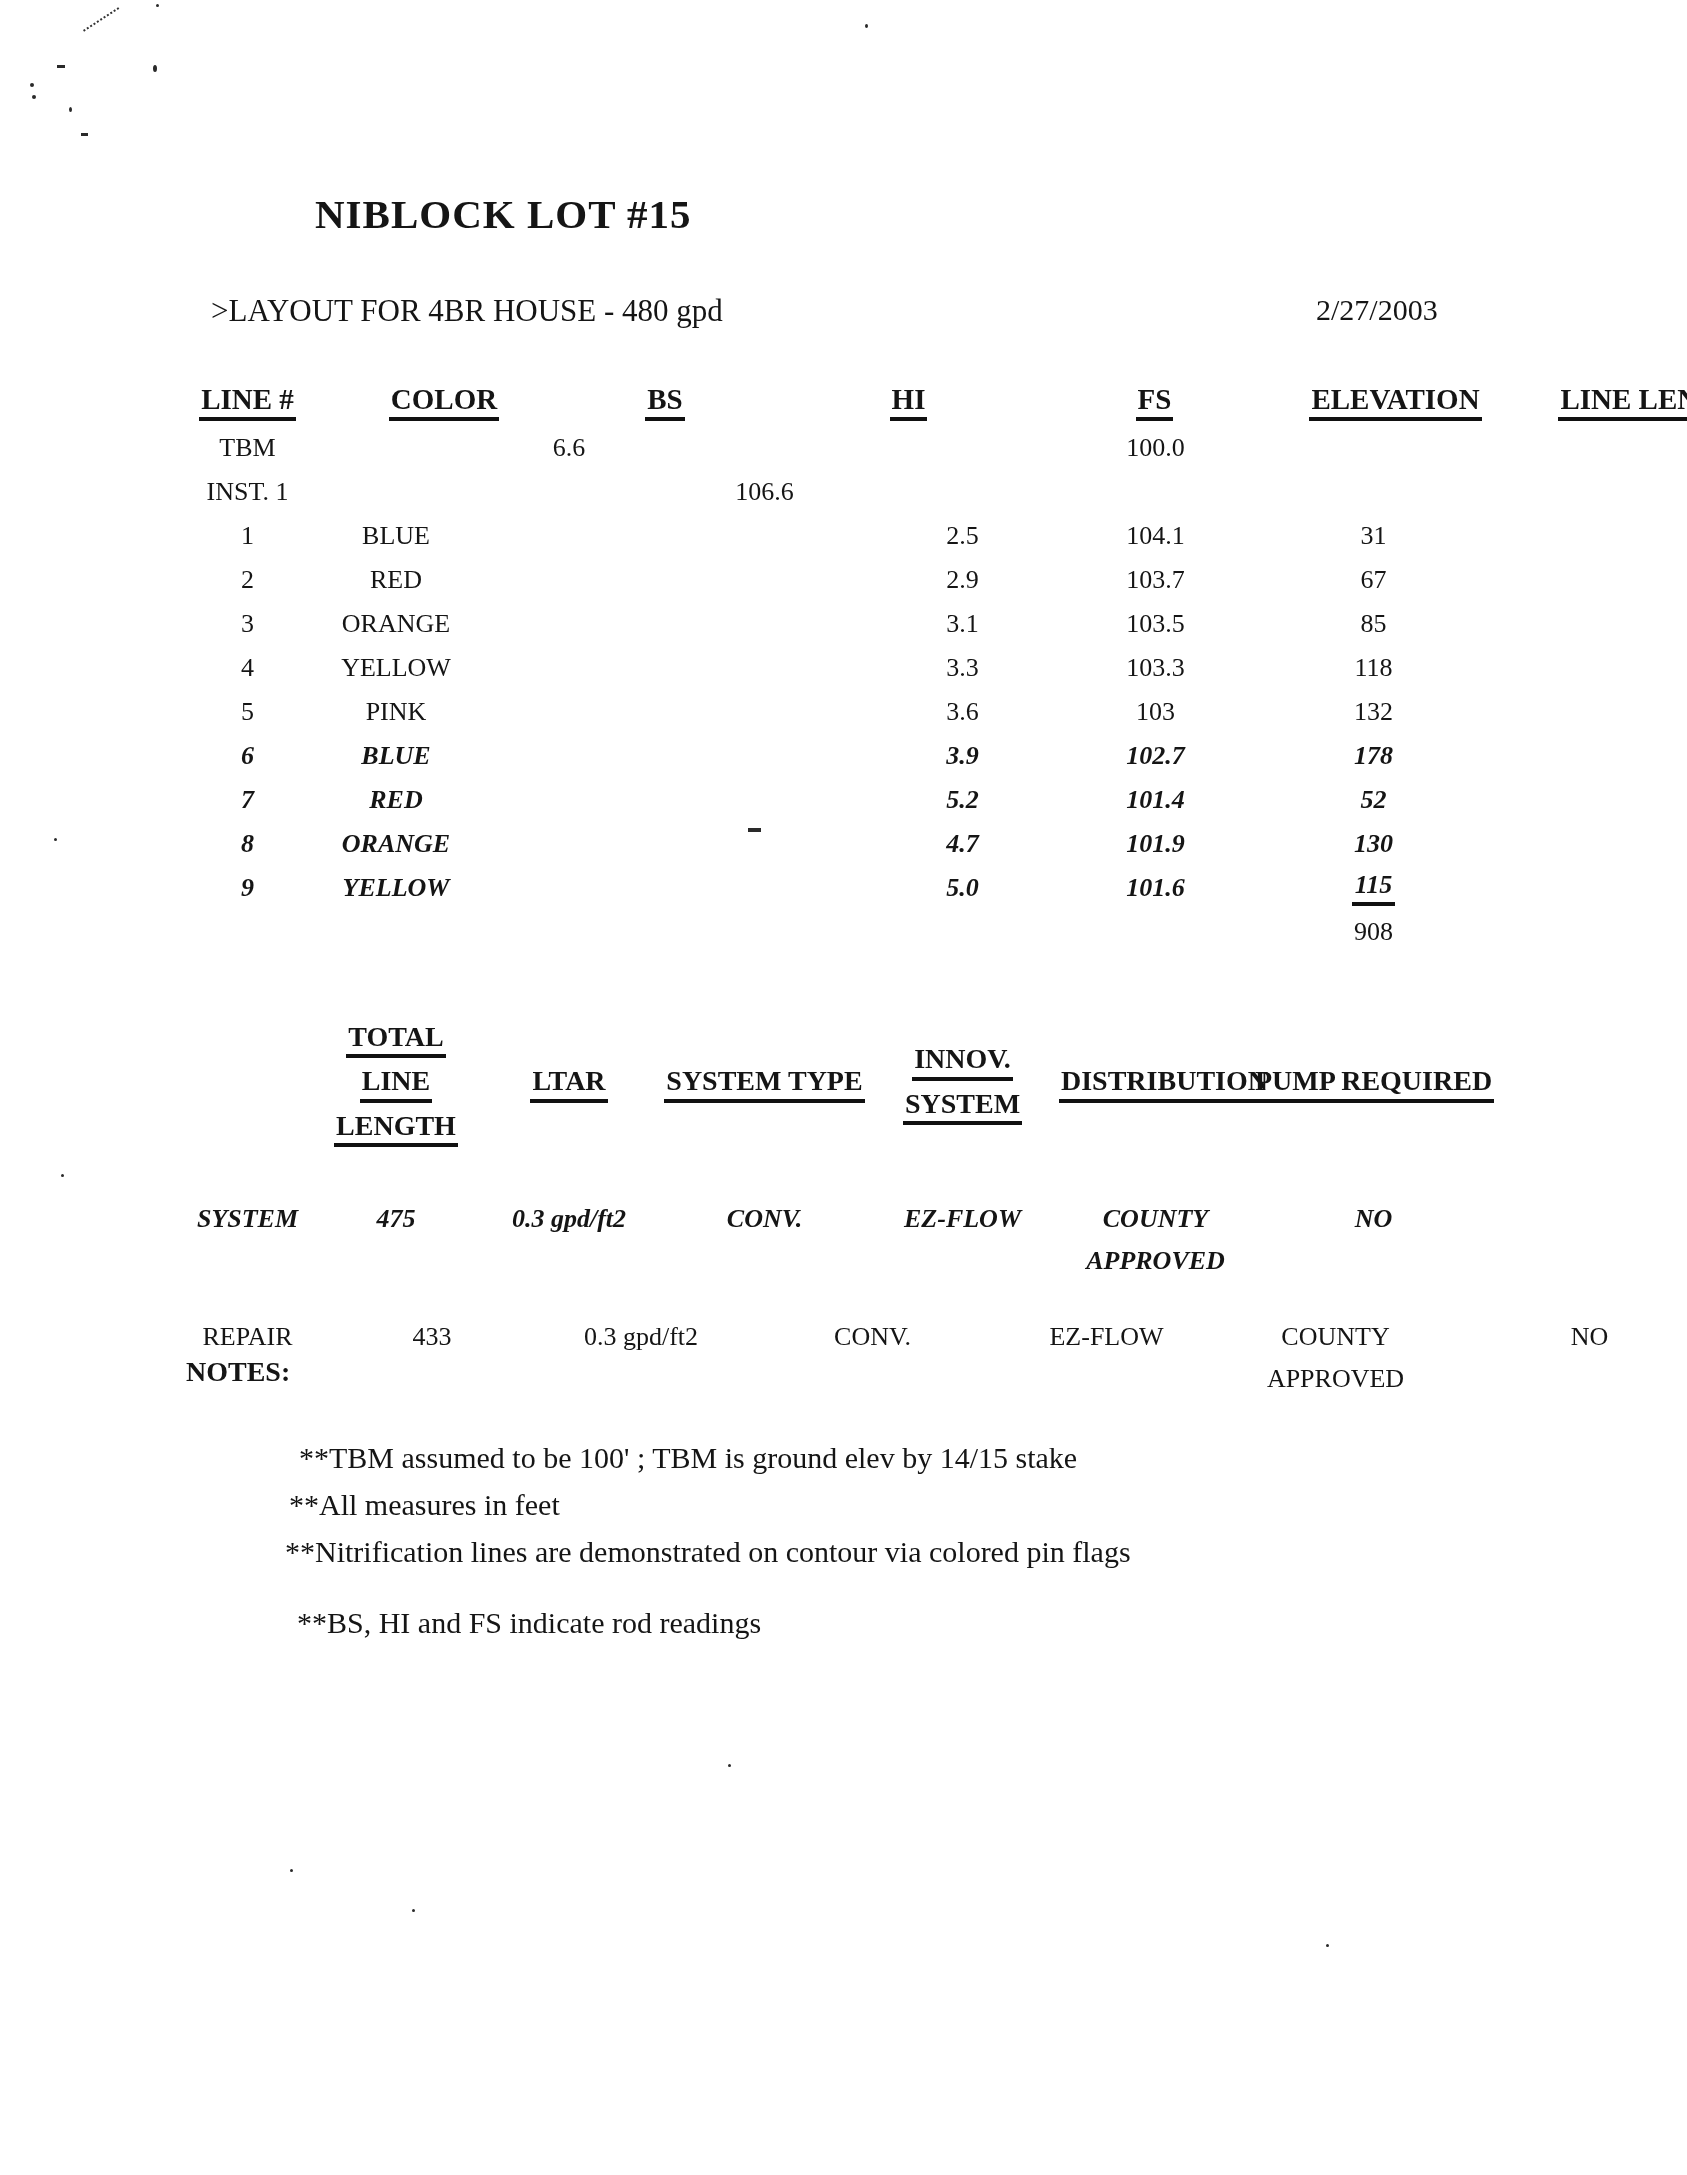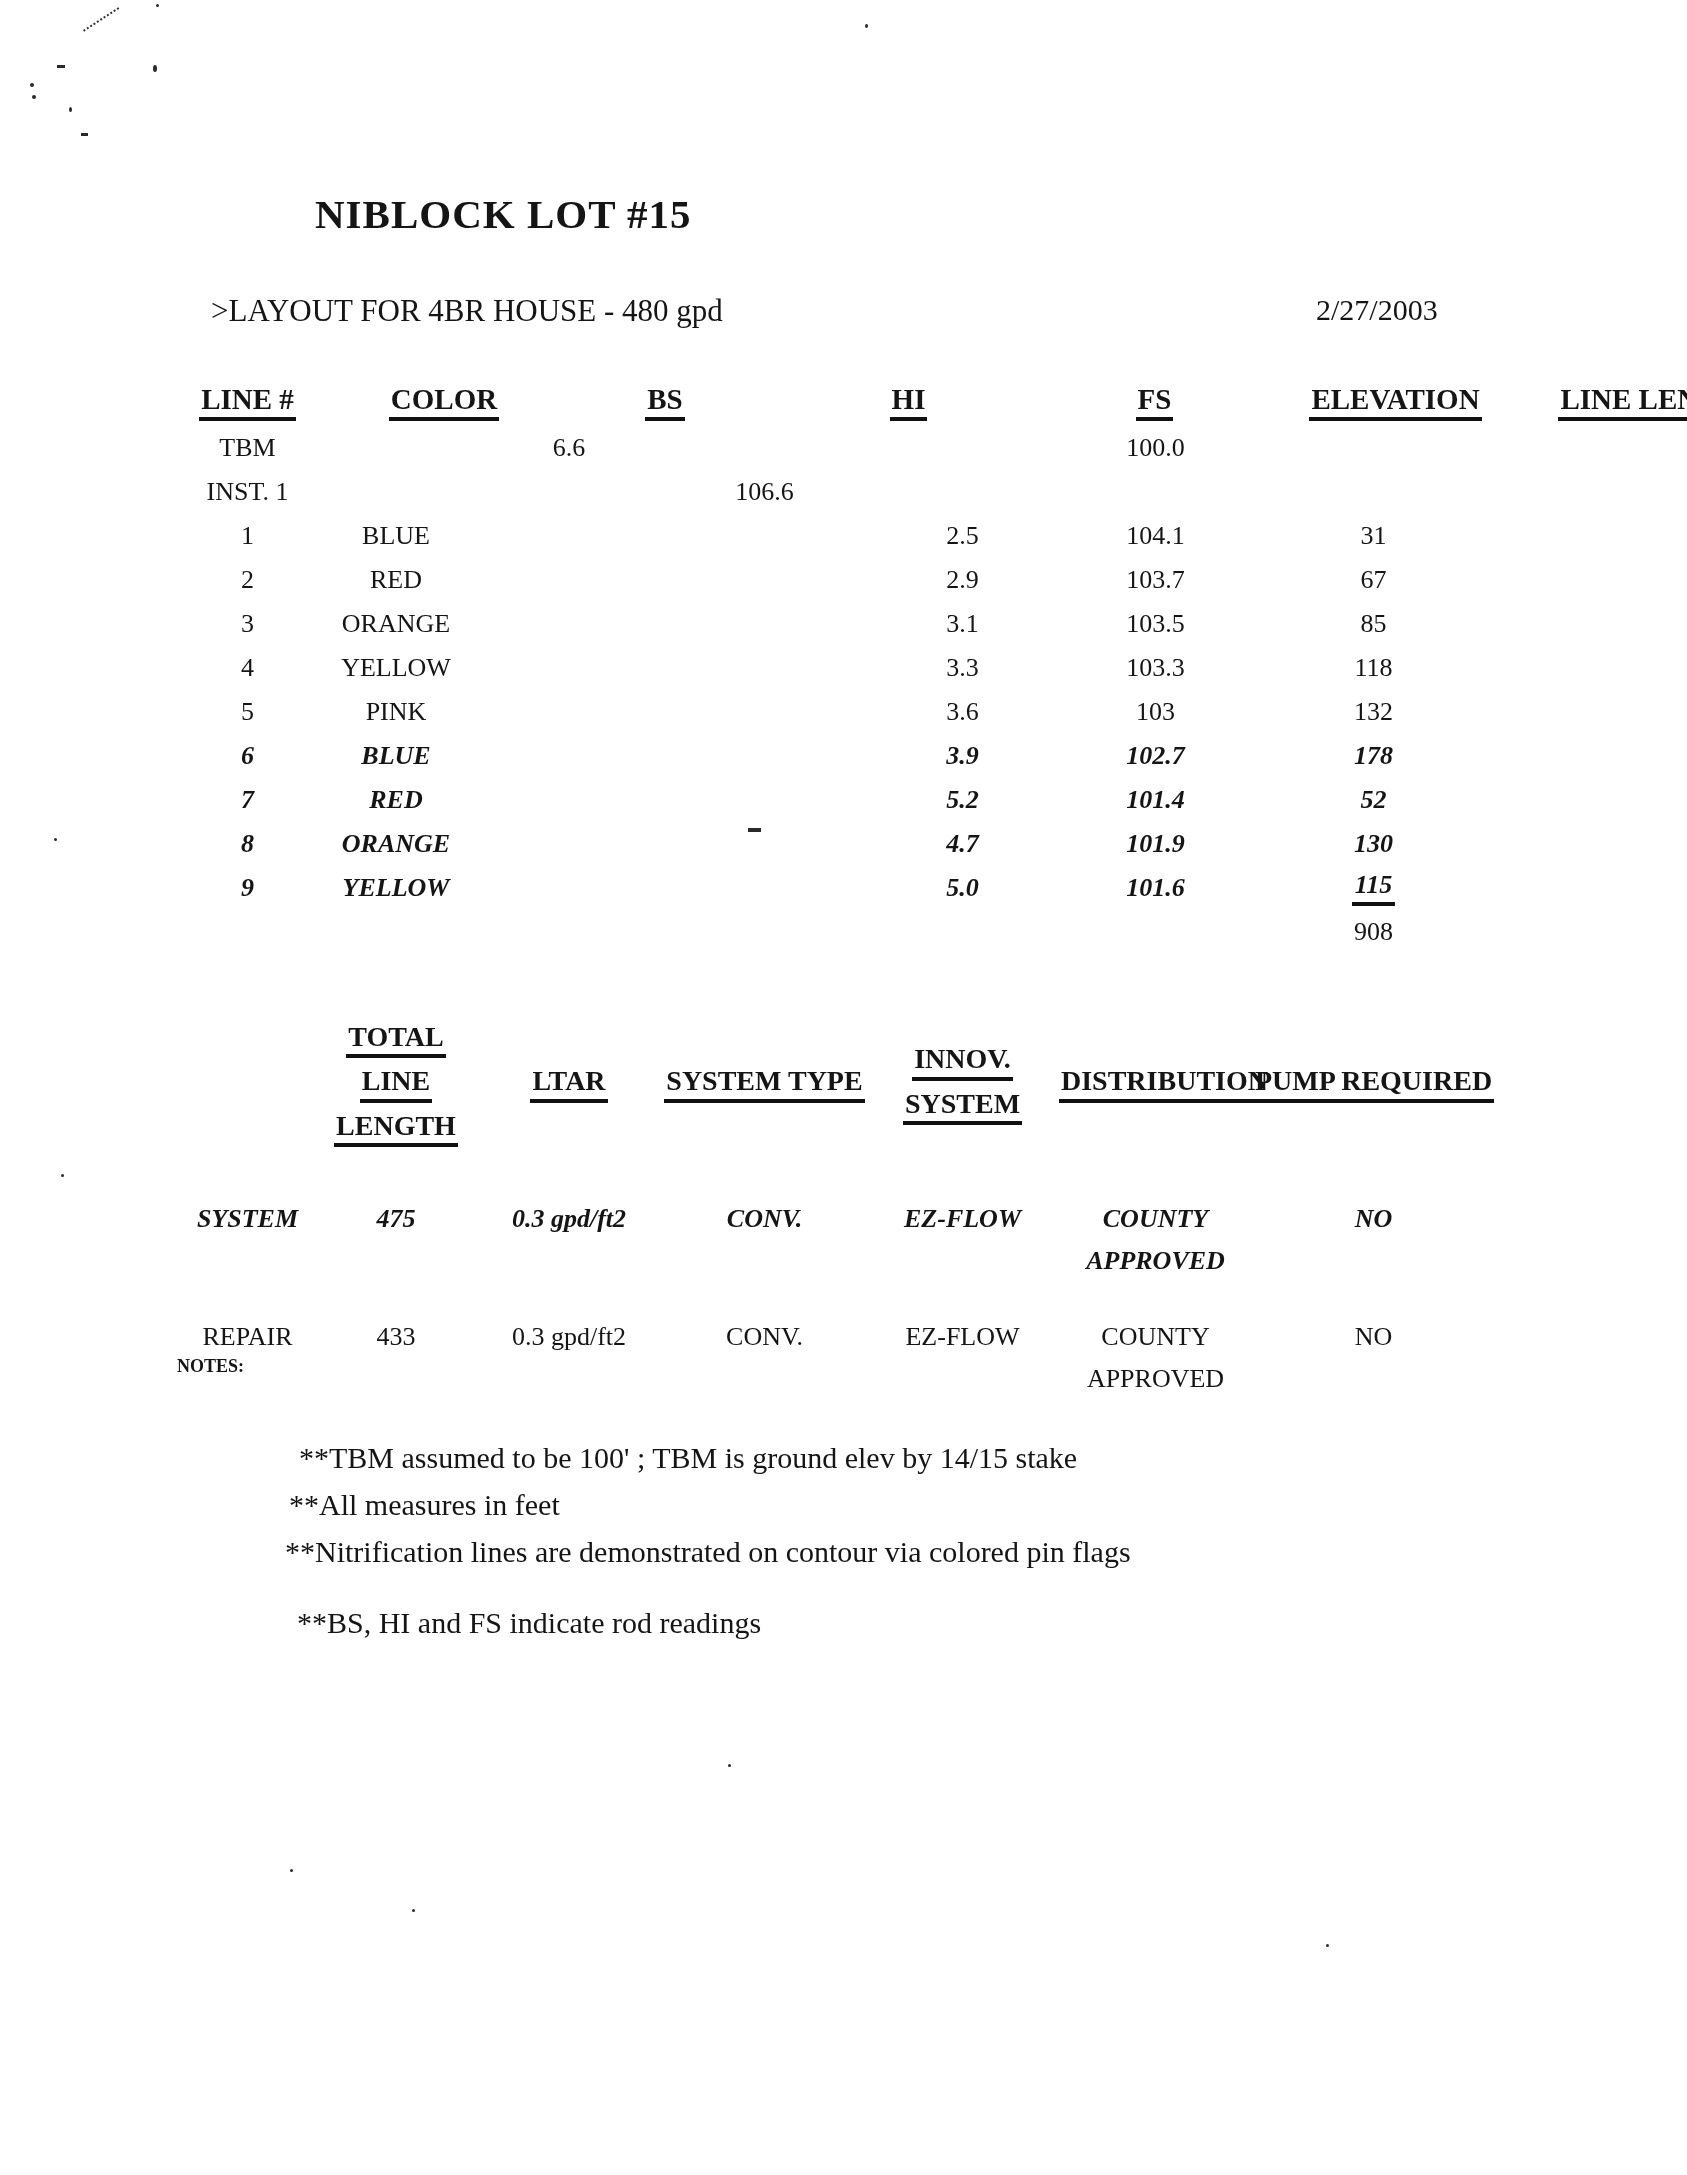--- a/index.html
+++ b/index.html
@@ -48,25 +48,25 @@
   .stack div:last-child{margin-bottom:0;}
   .t2row{
     display:grid;
     grid-template-columns:139px 158px 188px 203px 193px 193px 243px;
     align-items:start;text-align:center;
     font-size:26px;
   }
   .t2row .cell{line-height:42px;}
   .row-system{margin-top:51px;}
   .row-system .cell{font-weight:700;font-style:italic;}
-  .row-repair{margin-top:34px;}
+  .row-repair{margin-top:34px;gap:36px;}
   
   .notes-heading{
-    position:absolute;left:177px;top:1356px;
-    font-size:18px;font-weight:700;
+    position:absolute;left:186px;top:1356px;
+    font-size:28px;font-weight:700;
   }
   .notes-list{
     position:absolute;left:299px;top:1434px;
     font-size:30px;line-height:47px;
   }
   
   .spot{position:absolute;background:#2a2a2a;border-radius:50%;}
   .dash{position:absolute;background:#2a2a2a;}
   .penstroke{
     position:absolute;left:83px;top:30px;width:42px;height:0;

